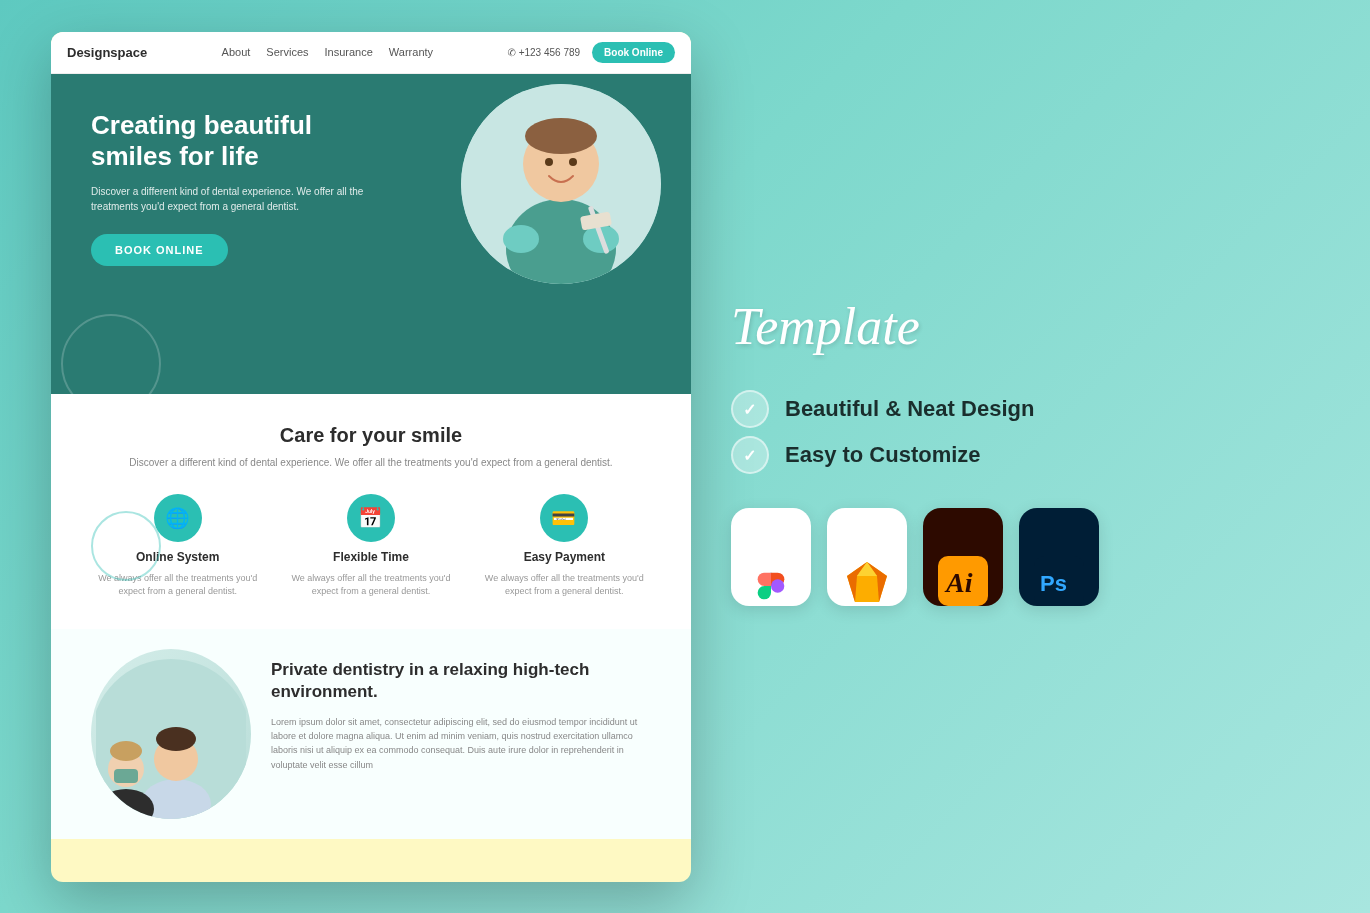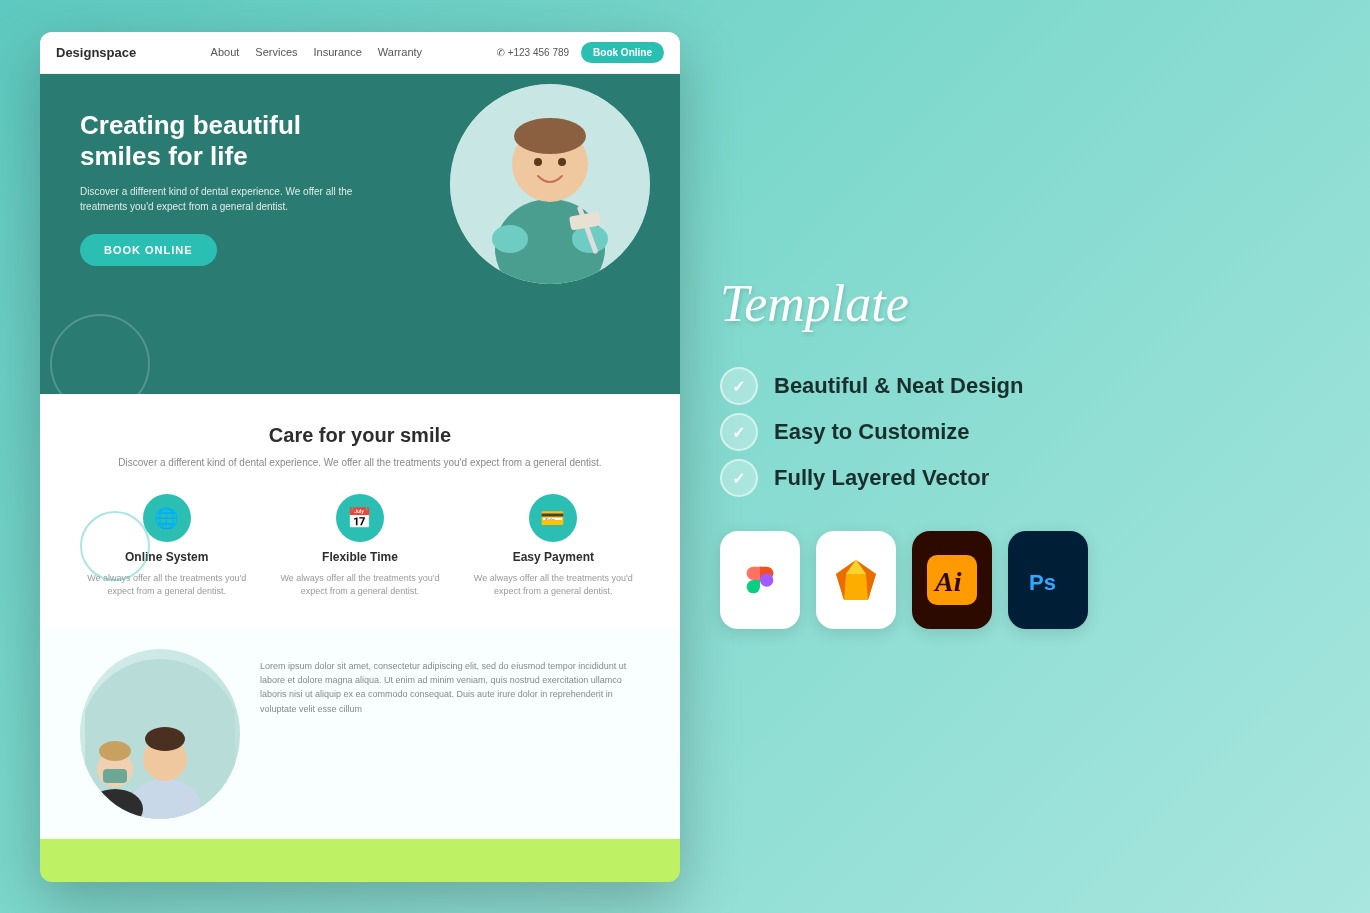--- a/index.html
+++ b/index.html
@@ -12,25 +12,26 @@
       display: flex;
       align-items: center;
       justify-content: space-between;
       padding: 30px 40px;
     }
 
     
     .browser-mockup {
       width: 640px;
       height: 850px;
-      background: #bef264;
+      background: #fef9c3;
       border-radius: 12px;
       box-shadow: 0 20px 60px rgba(0,0,0,0.25);
       overflow: hidden;
       flex-shrink: 0;
+      margin-left: 11px;
     }
 
     
     .browser-bar {
       background: #fff;
       padding: 10px 16px;
       display: flex;
       align-items: center;
       justify-content: space-between;
       border-bottom: 1px solid #eee;
@@ -308,21 +309,21 @@
       display: flex;
       gap: 16px;
       margin-top: 10px;
     }
     .app-icon {
       width: 80px;
       height: 98px;
       border-radius: 18px;
       background: #fff;
       display: flex;
-      align-items: center;
+      align-items: flex-end;
       justify-content: center;
       box-shadow: 0 4px 16px rgba(0,0,0,0.12);
       font-size: 36px;
     }
 
     
     .people-svg {
       width: 150px;
       height: 160px;
     }
@@ -418,42 +419,39 @@
         <ellipse cx="80" cy="80" rx="20" ry="12" fill="#4a3020"></ellipse>
 
         <ellipse cx="30" cy="150" rx="28" ry="20" fill="#2d2d2d"></ellipse>
         <circle cx="30" cy="110" r="18" fill="#f0d0b0"></circle>
         <ellipse cx="30" cy="92" rx="16" ry="10" fill="#c8a060"></ellipse>
 
         <rect x="18" y="110" width="24" height="14" rx="4" fill="#4a9e8f" opacity="0.8"></rect>
       </svg>
     </div>
     <div class="bottom-content">
+      <h3 class="bottom-title">Private dentistry in a relaxing high-tech environment.</h3>
       <p class="bottom-text">Lorem ipsum dolor sit amet, consectetur adipiscing elit, sed do eiusmod tempor incididunt ut labore et dolore magna aliqua. Ut enim ad minim veniam, quis nostrud exercitation ullamco laboris nisi ut aliquip ex ea commodo consequat. Duis aute irure dolor in reprehenderit in voluptate velit esse cillum</p>
     </div>
   </div>
 </div>
 
 <div class="info-panel">
   <div>
     <div class="script-title">Template</div>
   </div>
 
   <div class="features-list">
     <div class="feature-item">
       <div class="feature-check"></div>
       <span class="feature-label">Beautiful &amp; Neat Design</span>
     </div>
     <div class="feature-item">
       <div class="feature-check"></div>
       <span class="feature-label">Easy to Customize</span>
-    </div>
-    <div class="feature-item">
-      <div class="feature-check"></div>
-      <span class="feature-label">Fully Layered Vector</span>
     </div>
   </div>
 
   <div class="app-icons">
 
     <div class="app-icon">
       <svg width="40" height="40" viewBox="0 0 38 57" xmlns="http://www.w3.org/2000/svg">
         <path d="M19 28.5A9.5 9.5 0 1 1 28.5 19H19v9.5z" fill="#1abcfe"></path>
         <path d="M9.5 47.5A9.5 9.5 0 0 1 9.5 28.5H19v9.5a9.5 9.5 0 0 1-9.5 9.5z" fill="#0acf83"></path>
         <path d="M9.5 9.5H19v19H9.5A9.5 9.5 0 0 1 9.5 9.5z" fill="#ff7262"></path>

